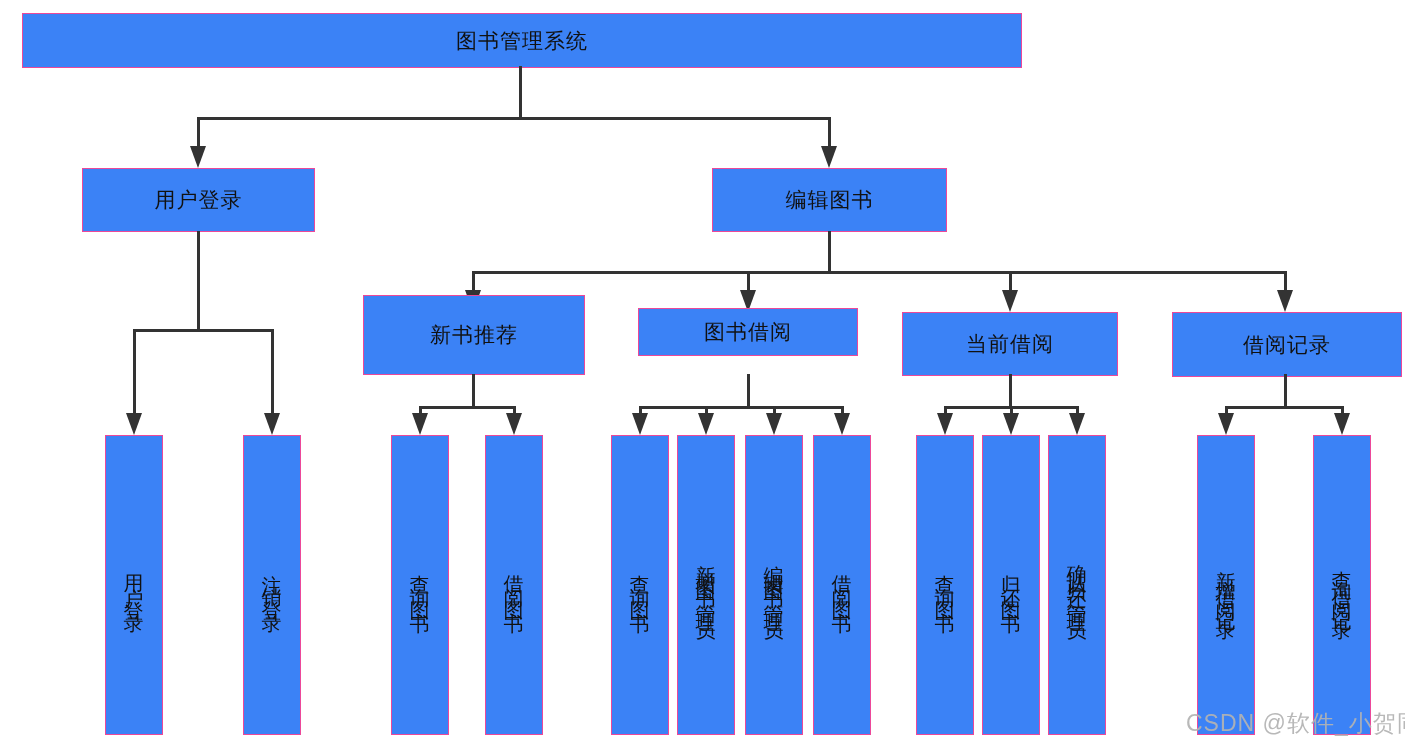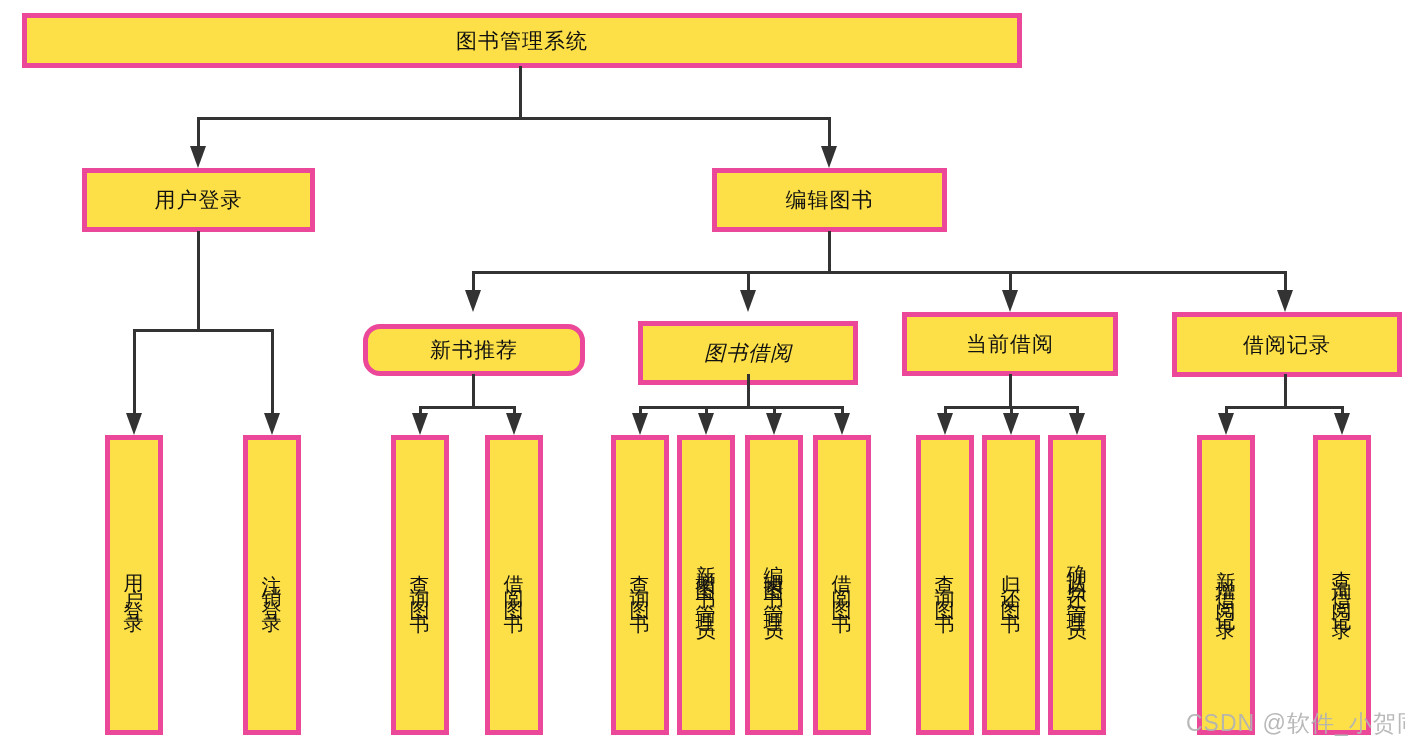--- a/index.html
+++ b/index.html
@@ -1,21 +1,21 @@
 <!DOCTYPE html>
 <html><head>
 <meta charset="utf-8">
 <style>
   html,body{margin:0;padding:0;background:#ffffff;}
   .canvas{
     position:relative;width:1405px;height:747px;background:#ffffff;
     font-family:"Liberation Sans","DejaVu Sans",sans-serif;overflow:hidden;
   }
   .box{
-    position:absolute;box-sizing:border-box;border:5px solid #ec4899;background:#fde047;
+    position:absolute;box-sizing:border-box;border:1px solid #ec4899;background:#3b82f6;
     display:flex;align-items:center;justify-content:center;color:#111111;
   }
   .hbox{font-size:21px;letter-spacing:1px;}
   .leaf span{
     writing-mode:vertical-rl;text-orientation:mixed;
     font-size:20px;color:#111111;line-height:1;
   }
   .ls4{letter-spacing:13px;}
   .ls6{letter-spacing:10px;}
   .ls9{letter-spacing:8px;}
@@ -59,22 +59,22 @@
   <div class="hline" style="left:472px;top:271px;width:815px;"></div>
   <div class="vline" style="left:472px;top:271px;height:25px;"></div>
   <div class="vline" style="left:747px;top:271px;height:25px;"></div>
   <div class="vline" style="left:1009px;top:271px;height:25px;"></div>
   <div class="vline" style="left:1284px;top:271px;height:25px;"></div>
   <div class="arr" style="left:465px;top:290px;"></div>
   <div class="arr" style="left:740px;top:290px;"></div>
   <div class="arr" style="left:1002px;top:290px;"></div>
   <div class="arr" style="left:1277px;top:290px;"></div>
 
-  <div class="box hbox" style="left:363px;top:324px;width:222px;height:52px;border-radius:17px;">新书推荐</div>
-  <div class="box hbox" style="left:638px;top:321px;width:220px;height:64px;font-style:italic;">图书借阅</div>
+  <div class="box hbox" style="left:363px;top:295px;width:222px;height:80px;">新书推荐</div>
+  <div class="box hbox" style="left:638px;top:308px;width:220px;height:48px;">图书借阅</div>
   <div class="box hbox" style="left:1172px;top:312px;width:230px;height:65px;">借阅记录</div>
   <div class="box hbox" style="left:902px;top:312px;width:216px;height:64px;">当前借阅</div>
 
   <div class="vline" style="left:472px;top:374px;height:35px;"></div>
   <div class="hline" style="left:419px;top:406px;width:97px;"></div>
   <div class="vline" style="left:419px;top:406px;height:12px;"></div>
   <div class="vline" style="left:513px;top:406px;height:12px;"></div>
   <div class="arr" style="left:412px;top:413px;"></div>
   <div class="arr" style="left:506px;top:413px;"></div>
 

